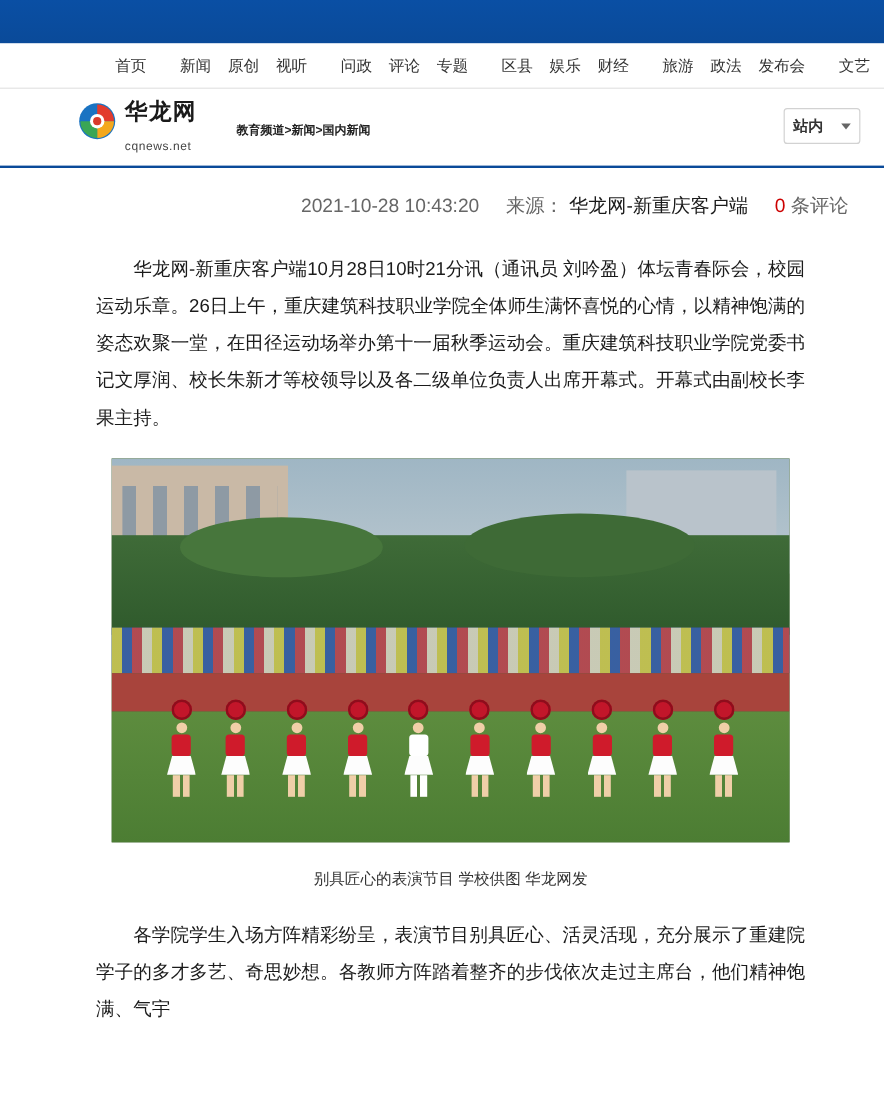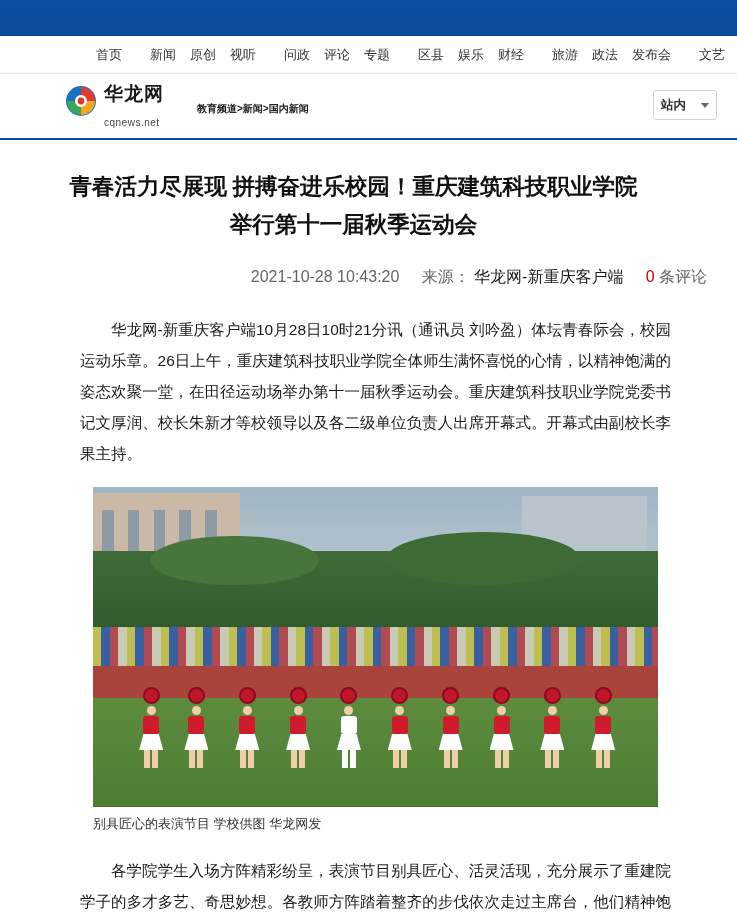--- a/index.html
+++ b/index.html
@@ -183,23 +183,24 @@
     width: 565px;
   }
   .figure .ph {
     width: 565px;
     height: 320px;
     position: relative;
     overflow: hidden;
     background: #4a6b3a;
   }
   .cap {
+    text-align: center;
     font-size: 13px;
     color: #333;
-    margin-top: 4px;
+    margin-top: 18px;
   }
   
   .sky { position:absolute; left:0; top:0; width:100%; height:30%; background:linear-gradient(180deg,#9fb6c4 0%, #b9c7cf 100%); }
   .bldgL { position:absolute; left:0; top:2%; width:26%; height:26%; background:#c9b9a6; }
   .bldgL:after{content:"";position:absolute;left:6%;top:20%;width:88%;height:55%;background:repeating-linear-gradient(90deg,#8e9aa4 0 9%, #c9b9a6 9% 20%);}
   .bldgR { position:absolute; right:2%; top:3%; width:22%; height:22%; background:#b9c3cb; }
   .trees { position:absolute; left:0; top:20%; width:100%; height:26%; background:linear-gradient(180deg,#3f6b38 0%, #2f5a2c 100%); }
   .trees:before{content:"";position:absolute;left:10%;top:-18%;width:30%;height:60%;border-radius:50%;background:#47763c;}
   .trees:after{content:"";position:absolute;left:52%;top:-22%;width:34%;height:64%;border-radius:50%;background:#3e6a36;}
   .stand { position:absolute; left:0; top:44%; width:100%; height:12%; background:#2b4f7a; }
@@ -272,21 +273,20 @@
     <div class="searchbox">
       <span>站内</span>
       <span class="caret"></span>
     </div>
   </div>
 
   <div class="divider"></div>
 
   <div class="content">
 
-    <h1 class="title">青春活力尽展现 拼搏奋进乐校园！重庆建筑科技职业学院举行第十一届秋季运动会</h1>
 
     <div class="meta">
       <span>2021-10-28  10:43:20</span>
       &nbsp;&nbsp;&nbsp;
       <span class="src-label">来源：</span>
       <span class="src">华龙网-新重庆客户端</span>
       &nbsp;&nbsp;&nbsp;
       <span class="cnum">0</span>
       <span>条评论</span>
     </div>

